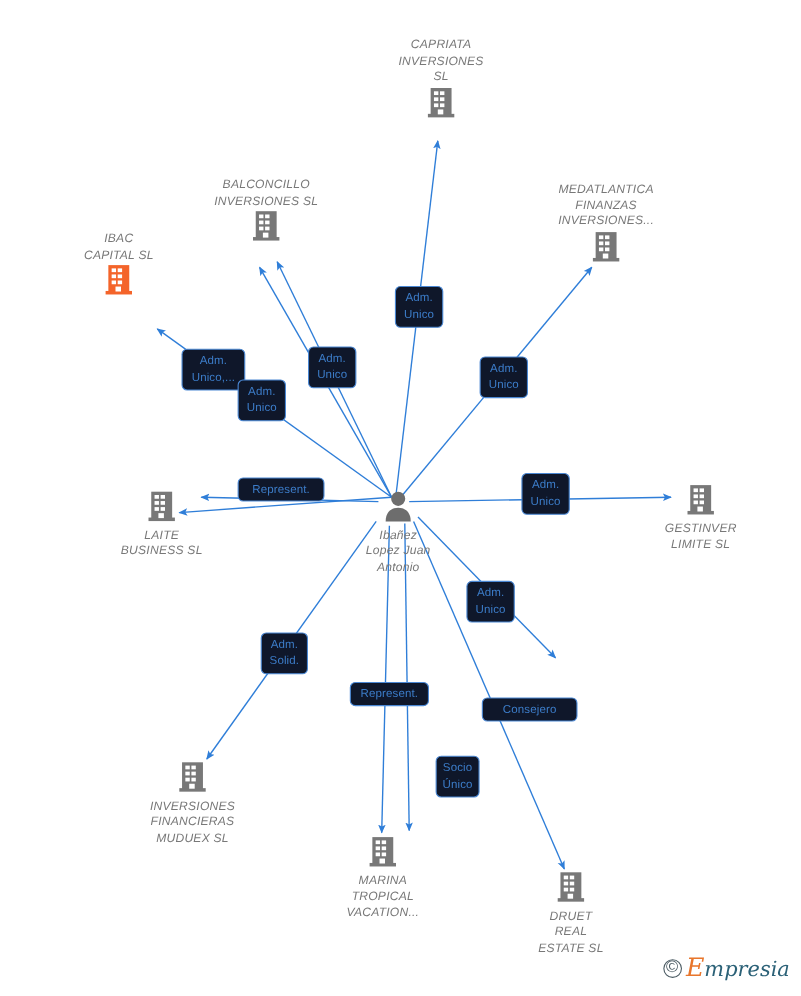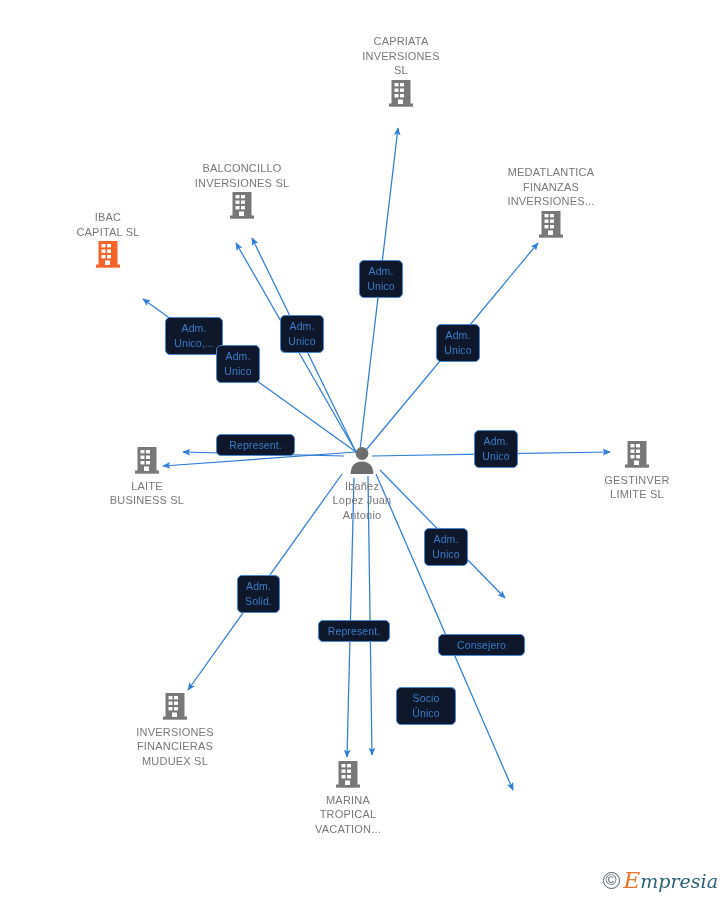--- a/index.html
+++ b/index.html
@@ -17,21 +17,21 @@
   .node{
     position:absolute;
     width:120px;
     margin-left:-60px;
     text-align:center;
     color:#787878;
     font-size:11px;
     line-height:14.5px;
     letter-spacing:.2px;
   }
-  .node .label{display:block;white-space:pre-line;}
+  .node .label{display:block;white-space:pre-line;font-style:italic;}
   .node .icon{display:block;margin:0 auto;}
   .node.below .icon{margin-top:2px;}
   .node.above .icon{margin-bottom:1px;}
 
   
   .edge-label{
     position:absolute;
     box-sizing:border-box;
     border:1px solid #4a87d3;
     border-radius:5px;
@@ -259,20 +259,40 @@
           <rect x="10" y="21.5" width="5" height="4.5"></rect>
         </g>
       </svg>
     </span>
     <span class="label">MARINA
 TROPICAL
 VACATION...</span>
   </div>
 
 
+  <div class="node below" style="left:519px;top:789px;">
+    <span class="icon">
+      <svg width="26" height="30" viewBox="0 0 26 30" xmlns="http://www.w3.org/2000/svg">
+        <rect x="3.5" y="2" width="19" height="25" fill="#787878"></rect>
+        <rect x="1" y="25.5" width="24" height="3.2" fill="#787878"></rect>
+        <g fill="#ffffff">
+          <rect x="6.5" y="5" width="4" height="3.4"></rect>
+            <rect x="12" y="5" width="4" height="3.4"></rect>
+          <rect x="6.5" y="10.5" width="4" height="3.4"></rect>
+            <rect x="12" y="10.5" width="4" height="3.4"></rect>
+          <rect x="6.5" y="16" width="4" height="3.4"></rect>
+            <rect x="12" y="16" width="4" height="3.4"></rect>
+          <rect x="10" y="21.5" width="5" height="4.5"></rect>
+        </g>
+      </svg>
+    </span>
+    <span class="label">DRUET
+REAL
+ESTATE  SL</span>
+  </div>
 
   <div class="node below" style="left:362px;top:443px;">
     <span class="icon">
       <svg width="30" height="30" viewBox="0 0 30 30" xmlns="http://www.w3.org/2000/svg">
         <circle cx="15" cy="8.5" r="6.4" fill="#6d6d6d"></circle>
         <path d="M3.6,29 C3.6,20.5 8.6,16.6 15,16.6 C21.4,16.6 26.4,20.5 26.4,29 Z" fill="#6d6d6d"></path>
       </svg>
     </span>
     <span class="label">Ibañez
 Lopez Juan
@@ -291,21 +311,21 @@
 Unico</div>
   <div class="edge-label" style="left:216px;top:434px;width:79px;line-height:14px;">Represent.</div>
   <div class="edge-label" style="left:474px;top:430px;width:44px;">Adm.
 Unico</div>
   <div class="edge-label" style="left:424px;top:528px;width:44px;">Adm.
 Unico</div>
   <div class="edge-label" style="left:237px;top:575px;width:43px;">Adm.
 Solid.</div>
   <div class="edge-label" style="left:318px;top:620px;width:72px;line-height:14px;">Represent.</div>
   <div class="edge-label" style="left:438px;top:634px;width:87px;line-height:14px;">Consejero</div>
-  <div class="edge-label" style="left:396px;top:687px;width:60px;">Socio
+  <div class="edge-label" style="left:396px;top:687px;width:40px;">Socio
 Único</div>
 
   <div id="watermark">
     <span class="c">©</span>
     <span><span class="e">E</span><span>mpresia</span></span>
   </div>
 
 </div>
 
 </body></html>

